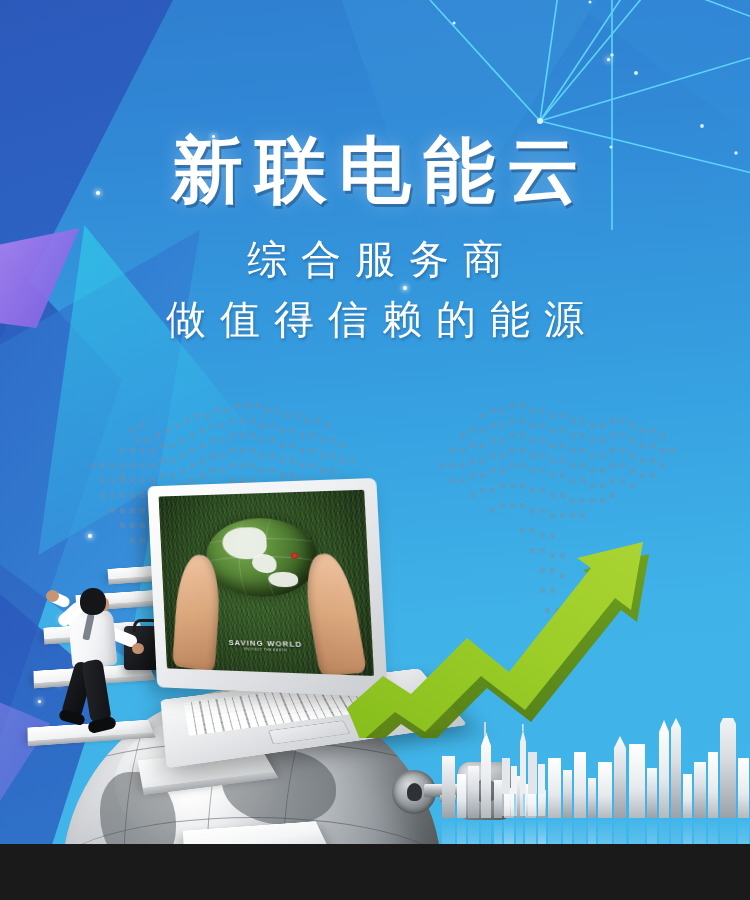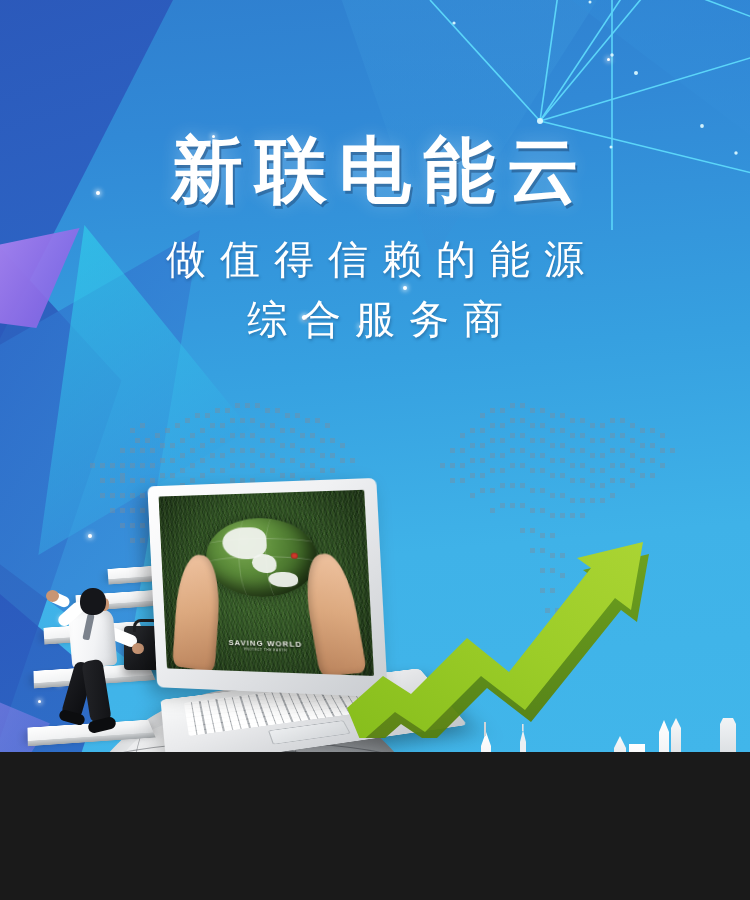--- a/index.html
+++ b/index.html
@@ -1,21 +1,21 @@
 <!DOCTYPE html>
 <html lang="zh"><head>
 <meta charset="utf-8">
 <title>banner</title>
 <style>
   html,body{margin:0;padding:0;background:#1a1a1a;}
   *{box-sizing:border-box;}
 
   .stage{
     position:relative;
-    width:750px;height:752px;
+    width:750px;height:844px;
     overflow:hidden;
     font-family:"Liberation Sans","DejaVu Sans",sans-serif;
     background:linear-gradient(175deg,#2f7fcf 0%, #3189d6 18%, #36a0e0 48%, #3fb2e8 72%, #41b6ea 100%);
   }
 
   
   .facets{position:absolute;inset:0;overflow:hidden;}
   .facet{position:absolute;}
 
   .f-dark-l{
@@ -720,22 +720,22 @@
             <rect x="99" y="42" width="1" height="1"></rect>
           <rect x="98" y="46" width="1" height="1"></rect>
         </g>
       </g>
     </svg>
   </div>
 
   <div class="headline">
     <h1 class="title">新联电能云</h1>
     <p class="sub">
+      <span>综合服务商</span>
       <span>做值得信赖的能源</span>
-      <span>综合服务商</span>
     </p>
   </div>
 
   <div class="scene">
 
     <div class="globe">
       <div class="shine"></div>
       <div class="lat" style="top:14%;height:26%;"></div>
       <div class="lat" style="top:34%;height:32%;"></div>
 

